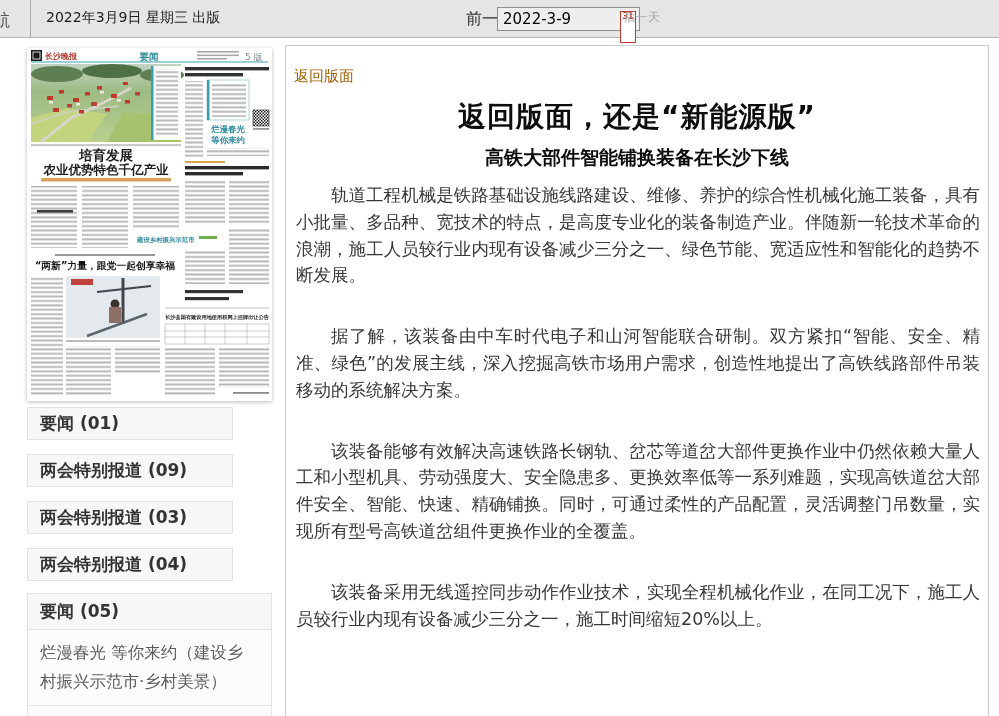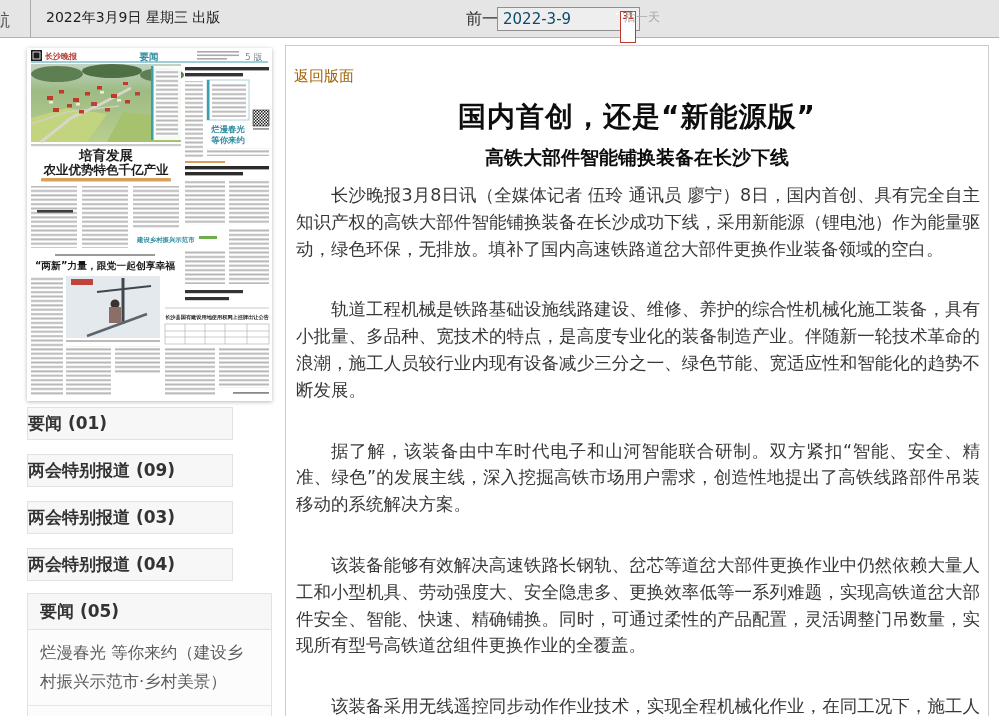--- a/index.html
+++ b/index.html
@@ -11,35 +11,35 @@
   .topbar { position:absolute; left:0; top:0; width:999px; height:38px;
             background:#e5e5e5; border-bottom:1px solid #b3b3b3; }
   .nav-clip { position:absolute; left:-7px; top:9px; font-size:17px; color:#555; }
   .topbar-divider { position:absolute; left:30px; top:0; width:1px; height:38px; background:#ababab; }
   .pub-date { position:absolute; left:46px; top:9px; font-size:14px; color:#1c1c1c; }
   .prev-day { position:absolute; left:466px; top:9px; font-size:16px; color:#2e2e2e; cursor:pointer; }
   .next-day { position:absolute; left:624px; top:9px; font-size:12px; color:#a8a8a8; }
   .date-wrap { position:absolute; left:497px; top:7px; width:143px; height:24px;
                background:#eeeeee; border:1px solid #8f8f8f; }
   .date-input { position:absolute; left:0; top:0; width:118px; height:22px; border:none;
-                background:transparent; font-size:15px; color:#0c4a6e; padding:2px 5px;
+                background:transparent; font-size:15px; color:#000000; padding:2px 5px;
                 font-family:"DejaVu Sans","Liberation Sans",sans-serif; outline:none; }
   .cal-icon { position:absolute; right:3px; top:3px; width:16px; height:32px;
               border:1px solid #c0392b; background:#fff; cursor:pointer; }
   .cal-top { height:4px; background:#d9453c; position:relative; }
   .cal-top::before, .cal-top::after { content:""; position:absolute; top:1px; width:2px; height:2px; background:#fff; }
   .cal-top::before { left:3px; } .cal-top::after { right:3px; }
   .cal-num { display:block; text-align:center; font-size:8px; line-height:10px; font-weight:bold; color:#c0392b; }
 
   
   .thumb { position:absolute; left:27px; top:48px; width:245px; height:353px;
            background:#fff; box-shadow:0 1px 4px rgba(0,0,0,.28); cursor:pointer; }
   .sec-box { position:absolute; left:27px; width:206px; height:33px; background:#f7f7f7;
              border:1px solid #e2e2e2; font-size:17px; font-weight:700; color:#333;
-             line-height:31px; padding-left:0; cursor:pointer; }
+             line-height:31px; padding-left:12px; cursor:pointer; }
   .sec-group { position:absolute; left:27px; top:593px; width:245px; border:1px solid #e2e2e2; }
   .sec-group-head { height:36px; background:#f7f7f7; border-bottom:1px solid #e2e2e2;
                     font-size:17px; font-weight:700; color:#333; line-height:34px; padding-left:12px; cursor:pointer; }
   .art-link { display:block; background:#fcfcfc; font-size:16.5px; color:#5d5d5d;
               line-height:29px; padding:8px 12px 9px 12px; cursor:pointer; }
   .art-link + .art-link { border-top:1px solid #e6e6e6; }
 
   
   .panel { position:absolute; left:285px; top:45px; width:704px; height:700px;
            background:#fff; border:1px solid #cccccc; }
@@ -228,25 +228,24 @@
 
   <div class="sec-group">
     <div class="sec-group-head">要闻 (05)</div>
     <span class="art-link">烂漫春光 等你来约（建设乡村振兴示范市·乡村美景）</span>
     <span class="art-link">培育发展农业优势特色千亿产业</span>
   </div>
 
   <div class="panel">
     <span class="back-link">返回版面</span>
     <div class="art-head">
-      <div class="art-title">国内首创，还是“新能源版”</div>
+      <div class="art-title">返回版面，还是“新能源版”</div>
       <div class="art-sub">高铁大部件智能铺换装备在长沙下线</div>
     </div>
     <div class="art-body">
-      <p>长沙晚报3月8日讯（全媒体记者 伍玲 通讯员 廖宁）8日，国内首创、具有完全自主知识产权的高铁大部件智能铺换装备在长沙成功下线，采用新能源（锂电池）作为能量驱动，绿色环保，无排放。填补了国内高速铁路道岔大部件更换作业装备领域的空白。</p>
       <p>轨道工程机械是铁路基础设施线路建设、维修、养护的综合性机械化施工装备，具有小批量、多品种、宽技术的特点，是高度专业化的装备制造产业。伴随新一轮技术革命的浪潮，施工人员较行业内现有设备减少三分之一、绿色节能、宽适应性和智能化的趋势不断发展。</p>
       <p>据了解，该装备由中车时代电子和山河智能联合研制。双方紧扣“智能、安全、精准、绿色”的发展主线，深入挖掘高铁市场用户需求，创造性地提出了高铁线路部件吊装移动的系统解决方案。</p>
       <p>该装备能够有效解决高速铁路长钢轨、岔芯等道岔大部件更换作业中仍然依赖大量人工和小型机具、劳动强度大、安全隐患多、更换效率低等一系列难题，实现高铁道岔大部件安全、智能、快速、精确铺换。同时，可通过柔性的产品配置，灵活调整门吊数量，实现所有型号高铁道岔组件更换作业的全覆盖。</p>
       <p>该装备采用无线遥控同步动作作业技术，实现全程机械化作业，在同工况下，施工人员较行业内现有设备减少三分之一，施工时间缩短20%以上。</p>
     </div>
   </div>
 
 </div>
 
 </body></html>

